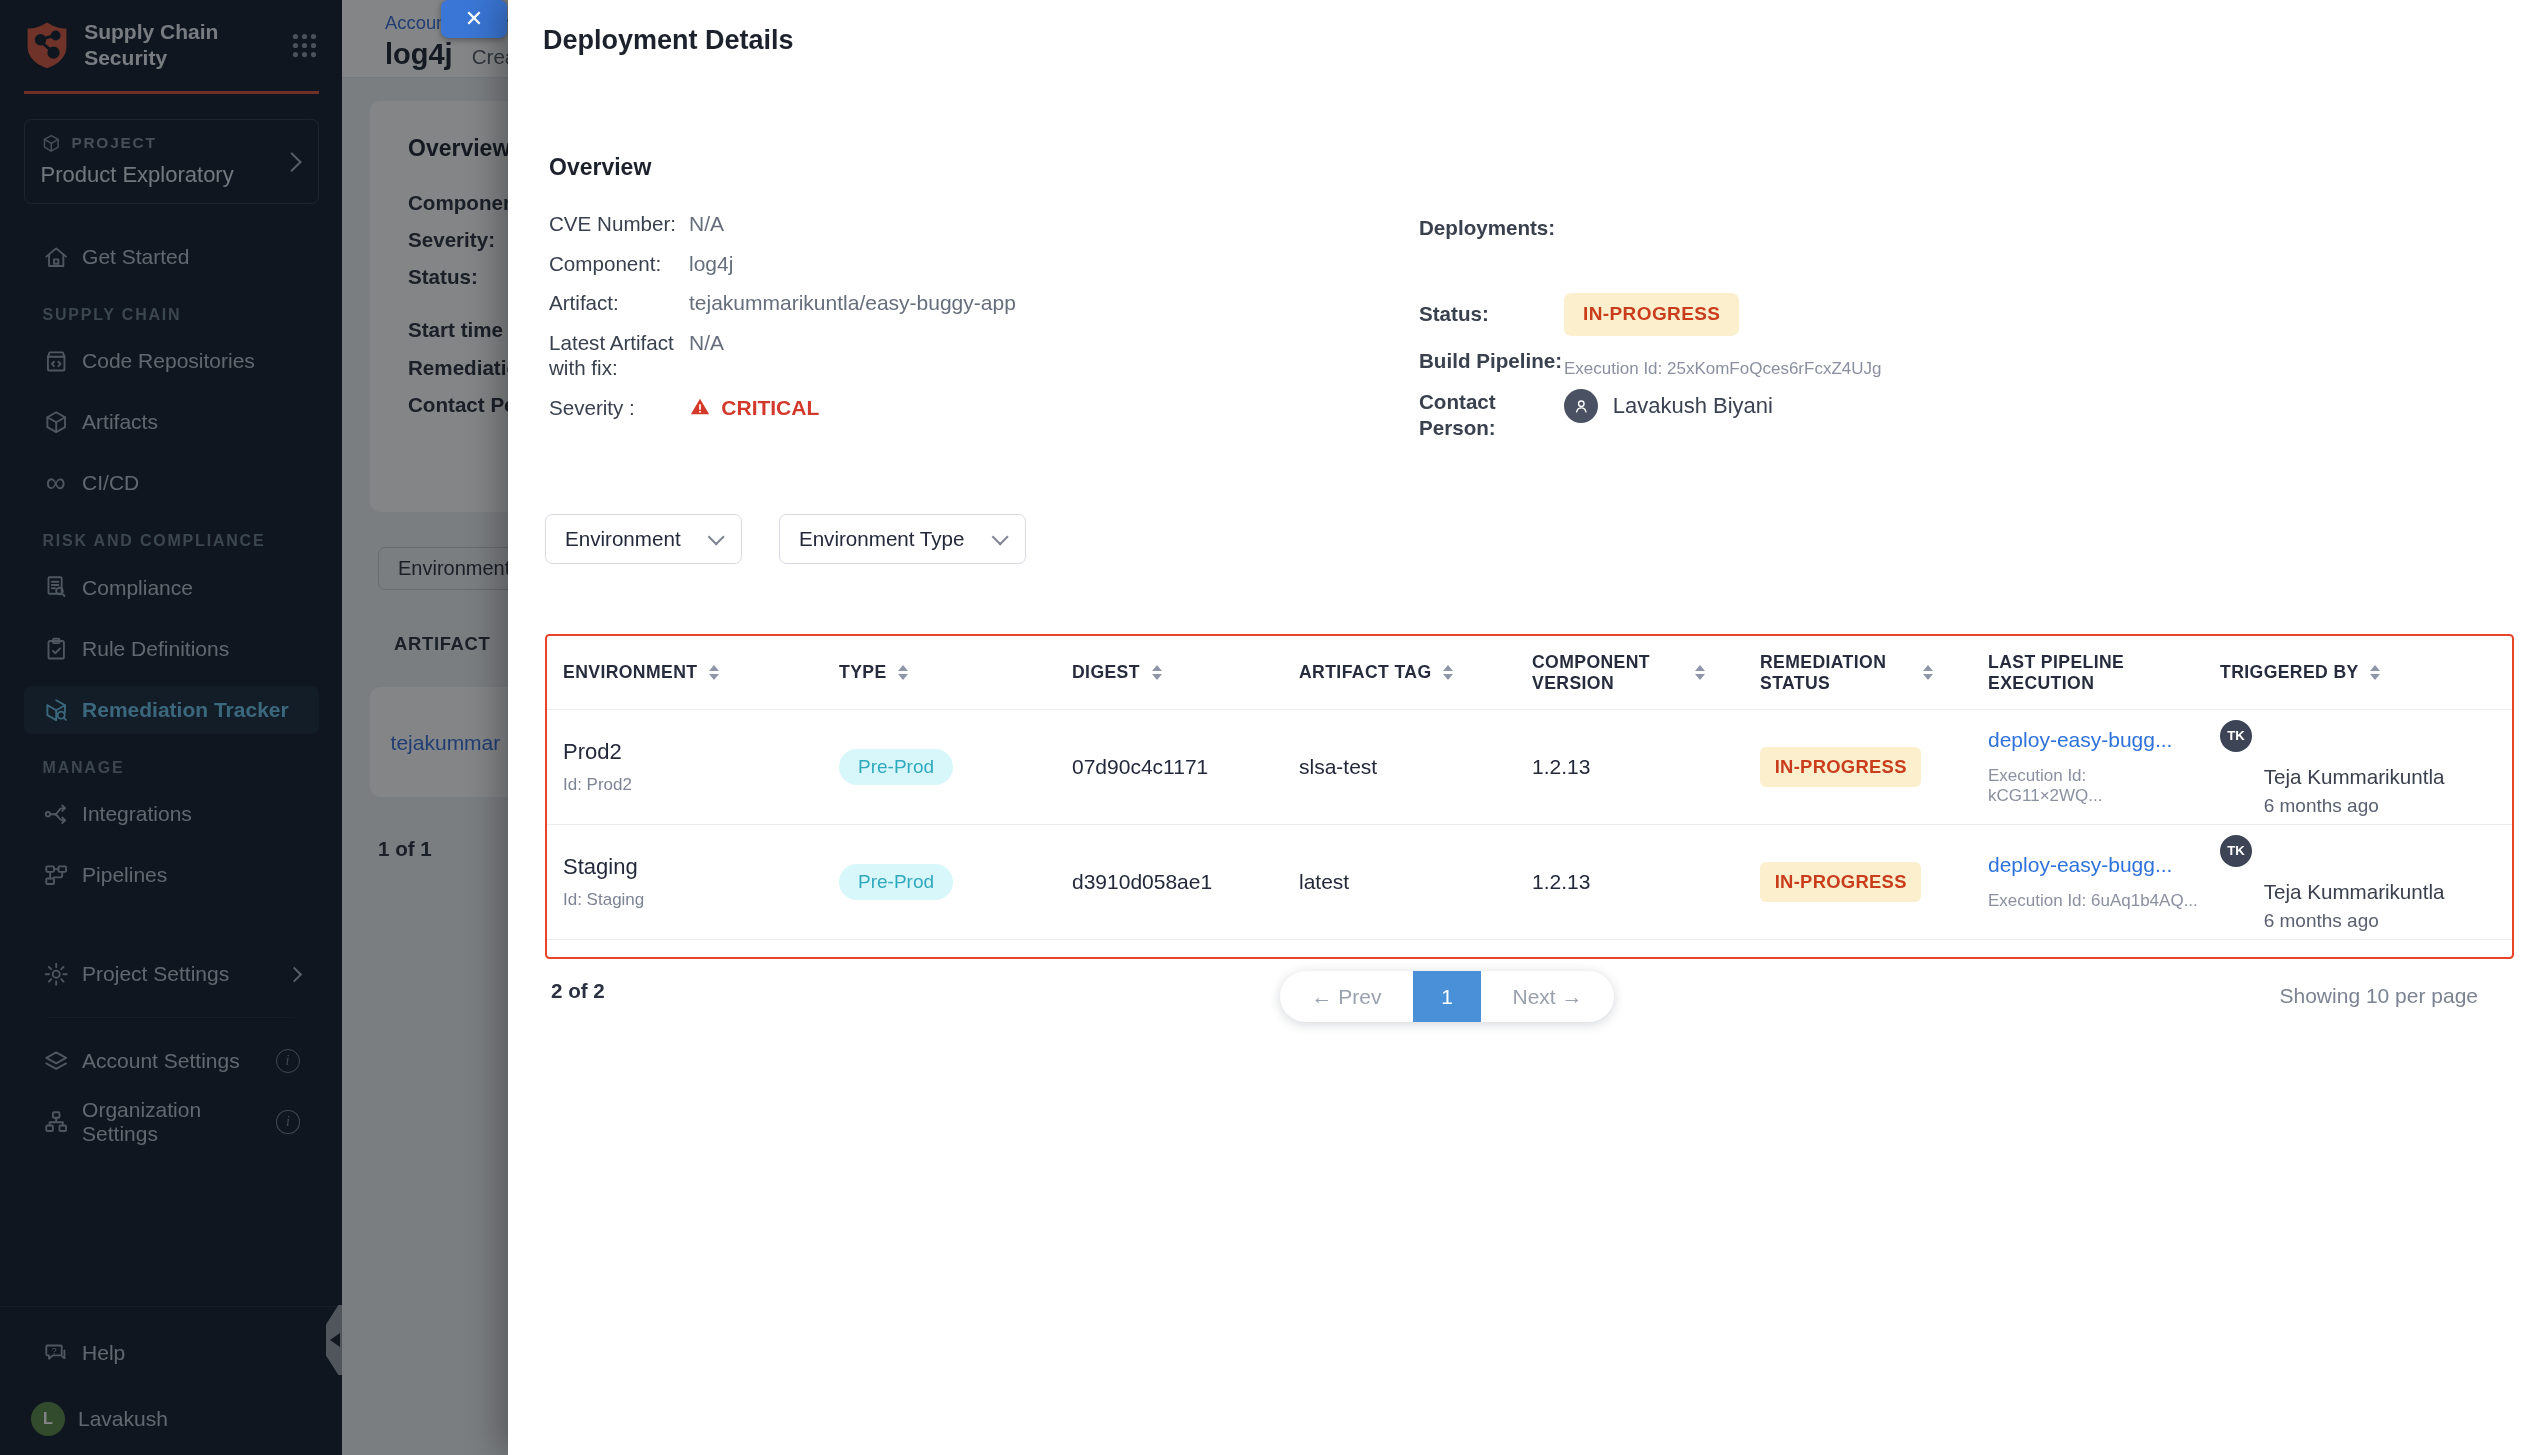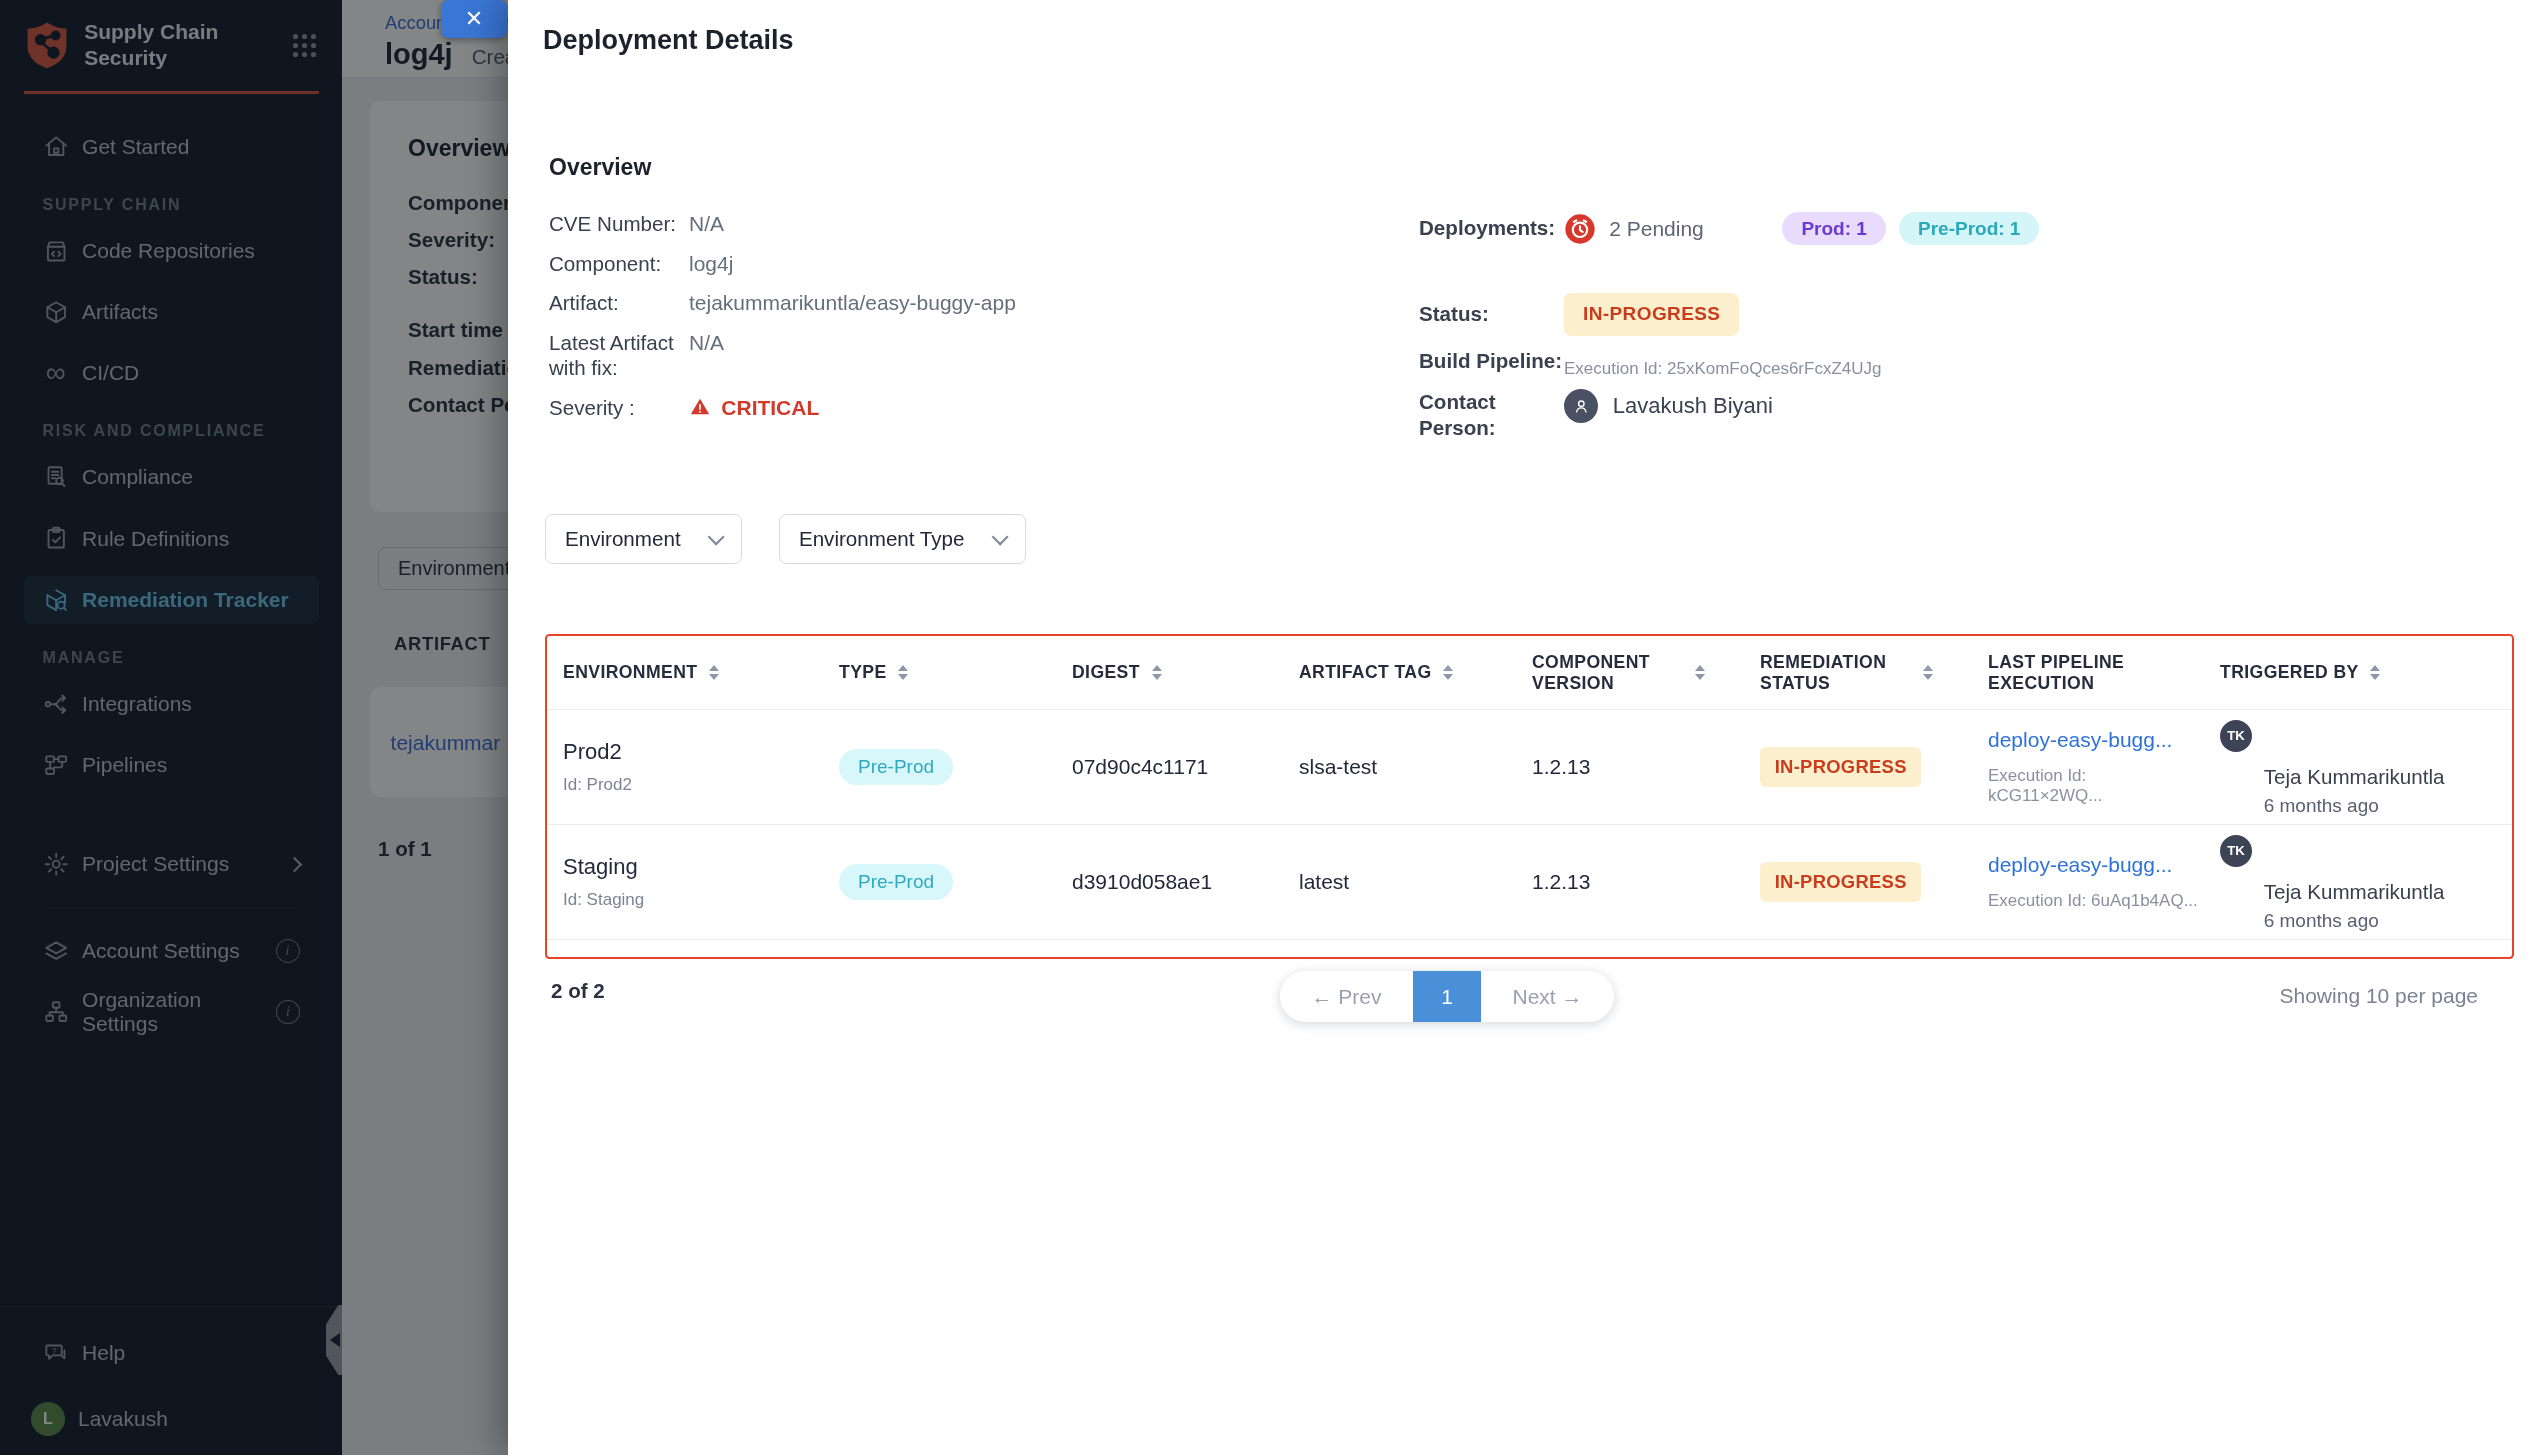--- a/index.html
+++ b/index.html
@@ -167,20 +167,32 @@
             <circle cx="12" cy="12" r="2"></circle>
             <circle cx="19" cy="12" r="2"></circle>
           <circle cx="5" cy="19" r="2"></circle>
             <circle cx="12" cy="19" r="2"></circle>
             <circle cx="19" cy="19" r="2"></circle>
         </g>
       </svg>
     </div>
     <div class="sb-red"></div>
 
+    <div class="proj">
+      <div class="proj-top">
+        <svg class="i24" viewBox="0 0 24 24">
+          <path d="M12 3l8 4.5v9L12 21l-8-4.5v-9z"></path>
+            <path d="M4 7.5l8 4.5 8-4.5"></path>
+            <path d="M12 12v9"></path>
+        </svg>
+        <span class="proj-label">PROJECT</span>
+      </div>
+      <div class="proj-name">Product Exploratory</div>
+      <span class="chev-r"></span>
+    </div>
 
     <div class="nav">
       <div class="nav-item">
         <svg class="i24" viewBox="0 0 24 24">
           <path d="M3 11.5L12 4l9 7.5"></path>
             <path d="M5.5 9.5V20h13V9.5"></path>
             <rect x="10" y="14" width="4" height="4"></rect>
         </svg>
         <span>Get Started</span>
       </div>
@@ -382,31 +394,20 @@
             <rect x="11.1" y="9" width="1.8" height="6" fill="#fff"></rect>
               <rect x="11.1" y="16.3" width="1.8" height="1.8" fill="#fff"></rect>
           </svg>
           <span>CRITICAL</span>
         </span>
       </div>
     </div>
 
     <div class="ov-right">
       <div class="r-label" style="top:4.4px;">Deployments:</div>
-      <div class="dep-row" style="top:0;">
-        <svg viewBox="0 0 24 24" width="32" height="32">
-          <circle cx="12" cy="12" r="11" fill="#d8382b"></circle>
-          <circle cx="12" cy="12.6" r="5.4" fill="none" stroke="#fff" stroke-width="1.6"></circle>
-          <path d="M12 10v2.9l2 1.2" stroke="#fff" stroke-width="1.6" fill="none" stroke-linecap="round"></path>
-          <path d="M9.2 5.6l-1.8 1M14.8 5.6l1.8 1" stroke="#fff" stroke-width="1.6" stroke-linecap="round"></path>
-        </svg>
-        <span class="dep-txt">2 Pending</span>
-        <span class="pill p-purple">Prod: 1</span>
-        <span class="pill p-cyan">Pre-Prod: 1</span>
-      </div>
       <div class="r-label" style="top:90px;">Status:</div>
       <span class="badge-status" style="position:absolute;left:145px;top:82px;">IN-PROGRESS</span>
       <div class="r-label" style="top:137px;">Build Pipeline:</div>
       <div class="exec-id">Execution Id: 25xKomFoQces6rFcxZ4UJg</div>
       <div class="r-label" style="top:178px;width:110px;">Contact Person:</div>
       <div class="contact-val">
         <span class="avatar-d">
           <svg viewBox="0 0 24 24" width="20.6" height="20.6">
             <circle cx="12" cy="9" r="3.2" stroke="#fff" stroke-width="1.6" fill="none"></circle>
             <path d="M6.5 18.5c.8-3 3-4.6 5.5-4.6s4.7 1.6 5.5 4.6" stroke="#fff" stroke-width="1.6" fill="none" stroke-linecap="round"></path>

